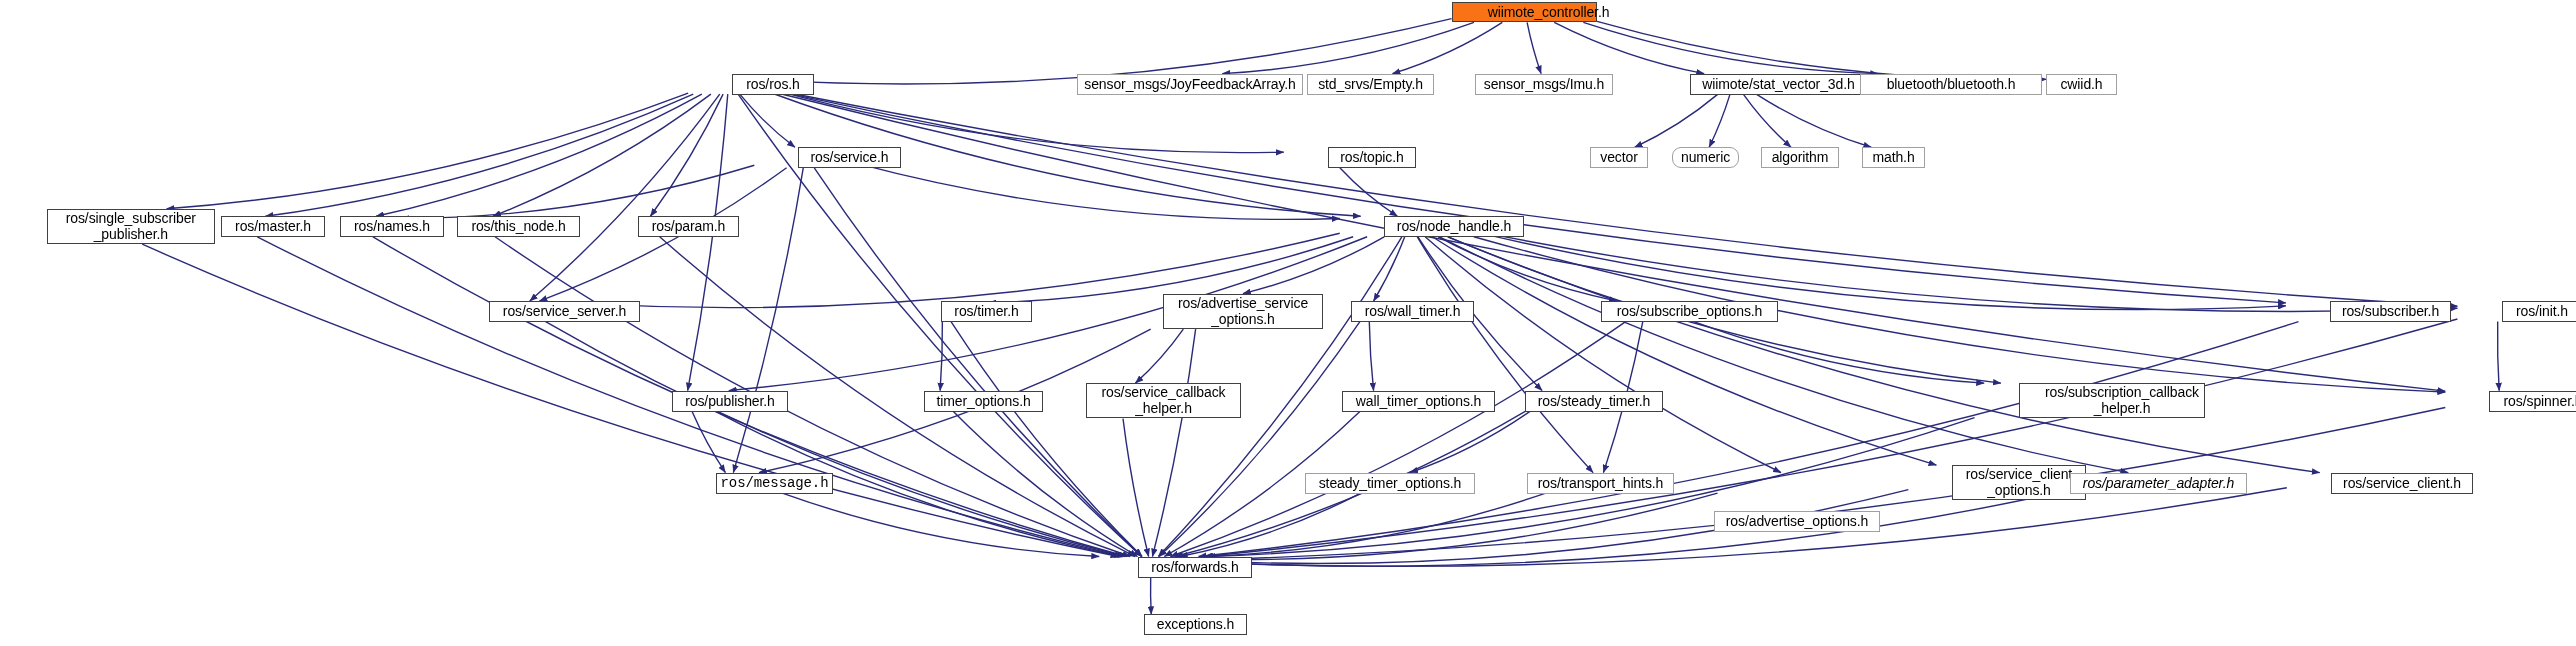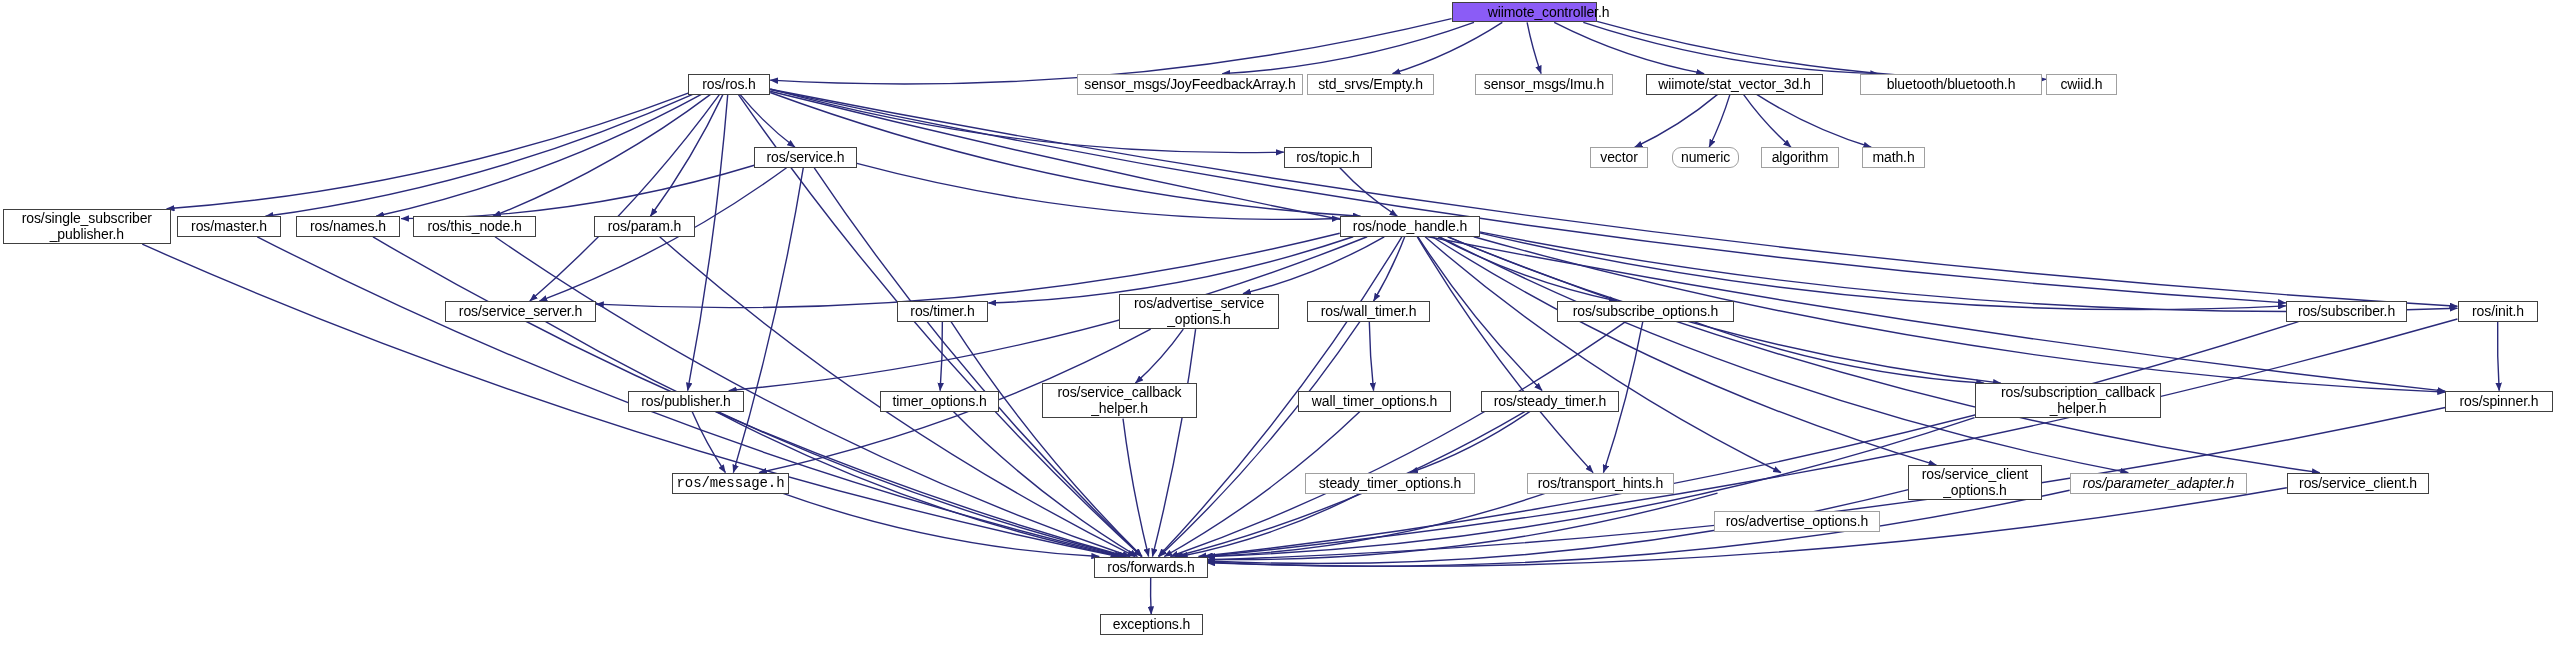--- a/index.html
+++ b/index.html
@@ -29,23 +29,24 @@
     text-align:center;
     display:flex;
     align-items:center;
     justify-content:center;
     white-space:pre;
     z-index:5;
     letter-spacing:-0.1px;
   }
   .node.strong{
     border:1.3px solid #404040;
+    margin-left:44px;
   }
   .node.root{
-    background:#8b5cf6;
+    background:#f97316;
     border:1.3px solid #404040;
     padding-left:48px;
   }
   .node .lbl{display:block;}
 </style>
 </head>
 <body>
 
 <div id="canvas">
   <svg id="edges" xmlns="http://www.w3.org/2000/svg" viewBox="0 0 2763 693">

